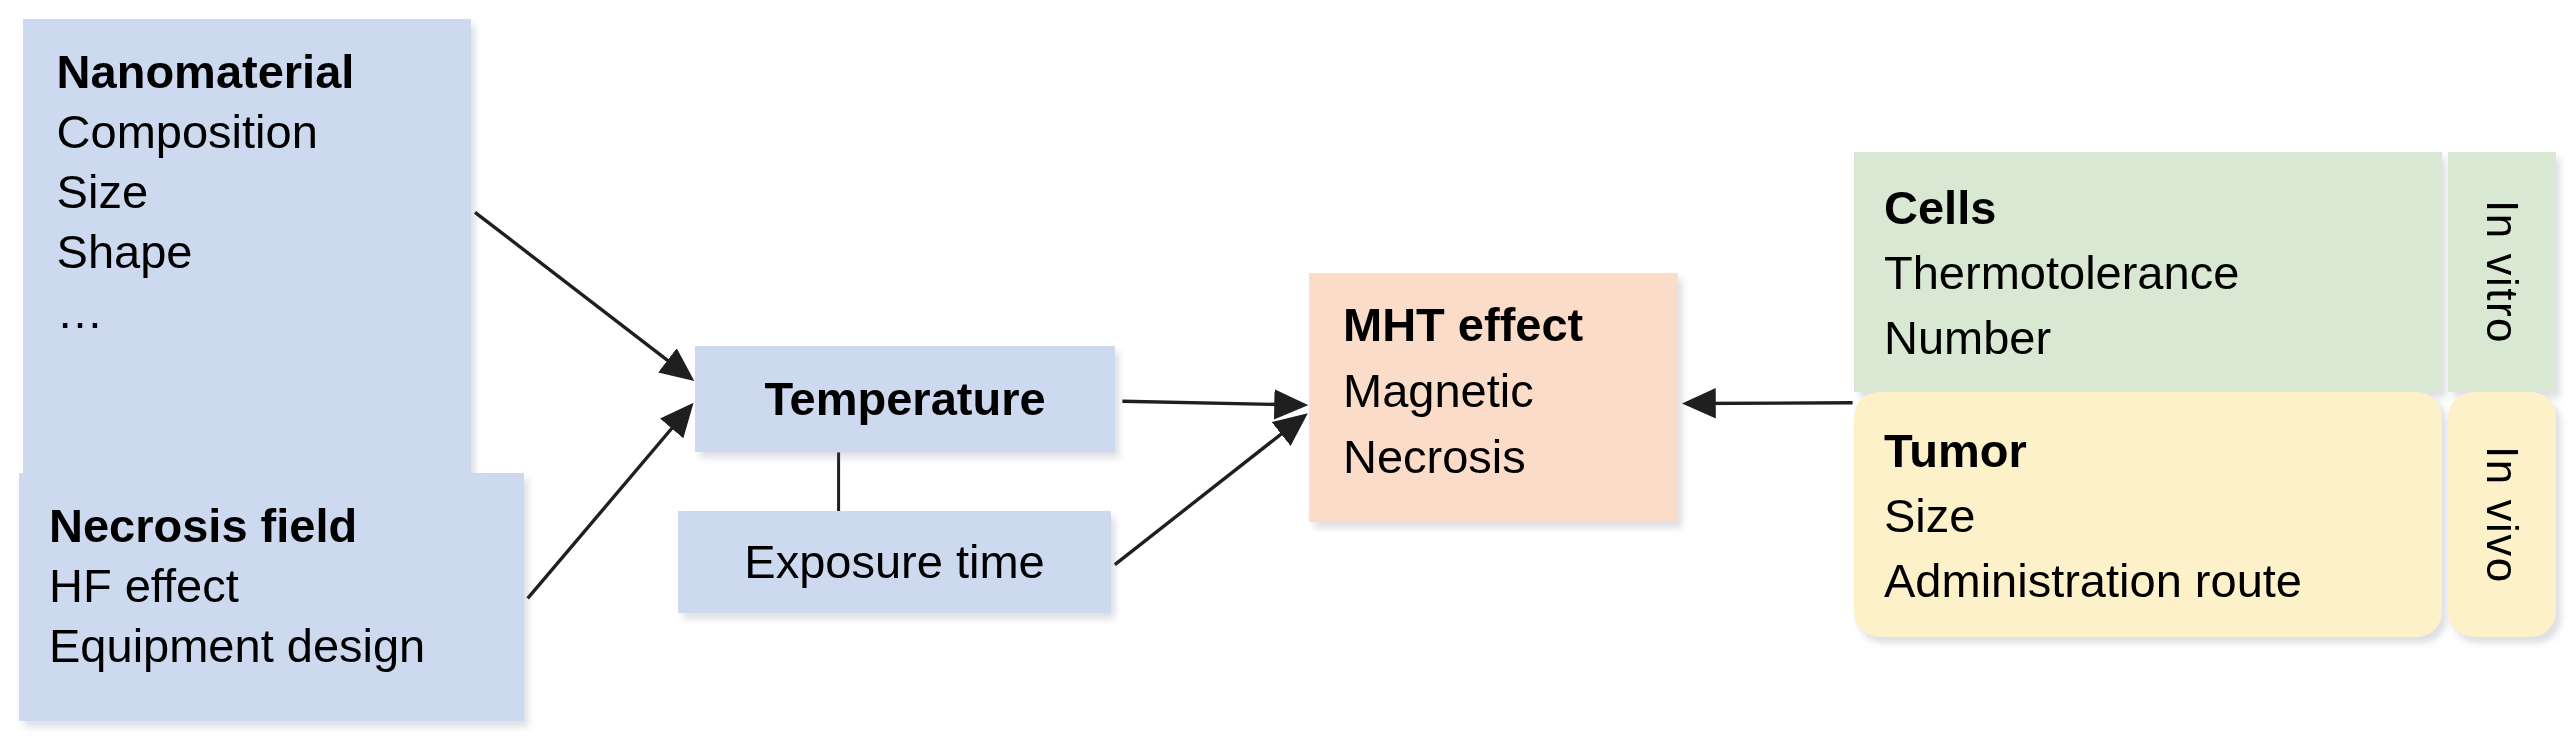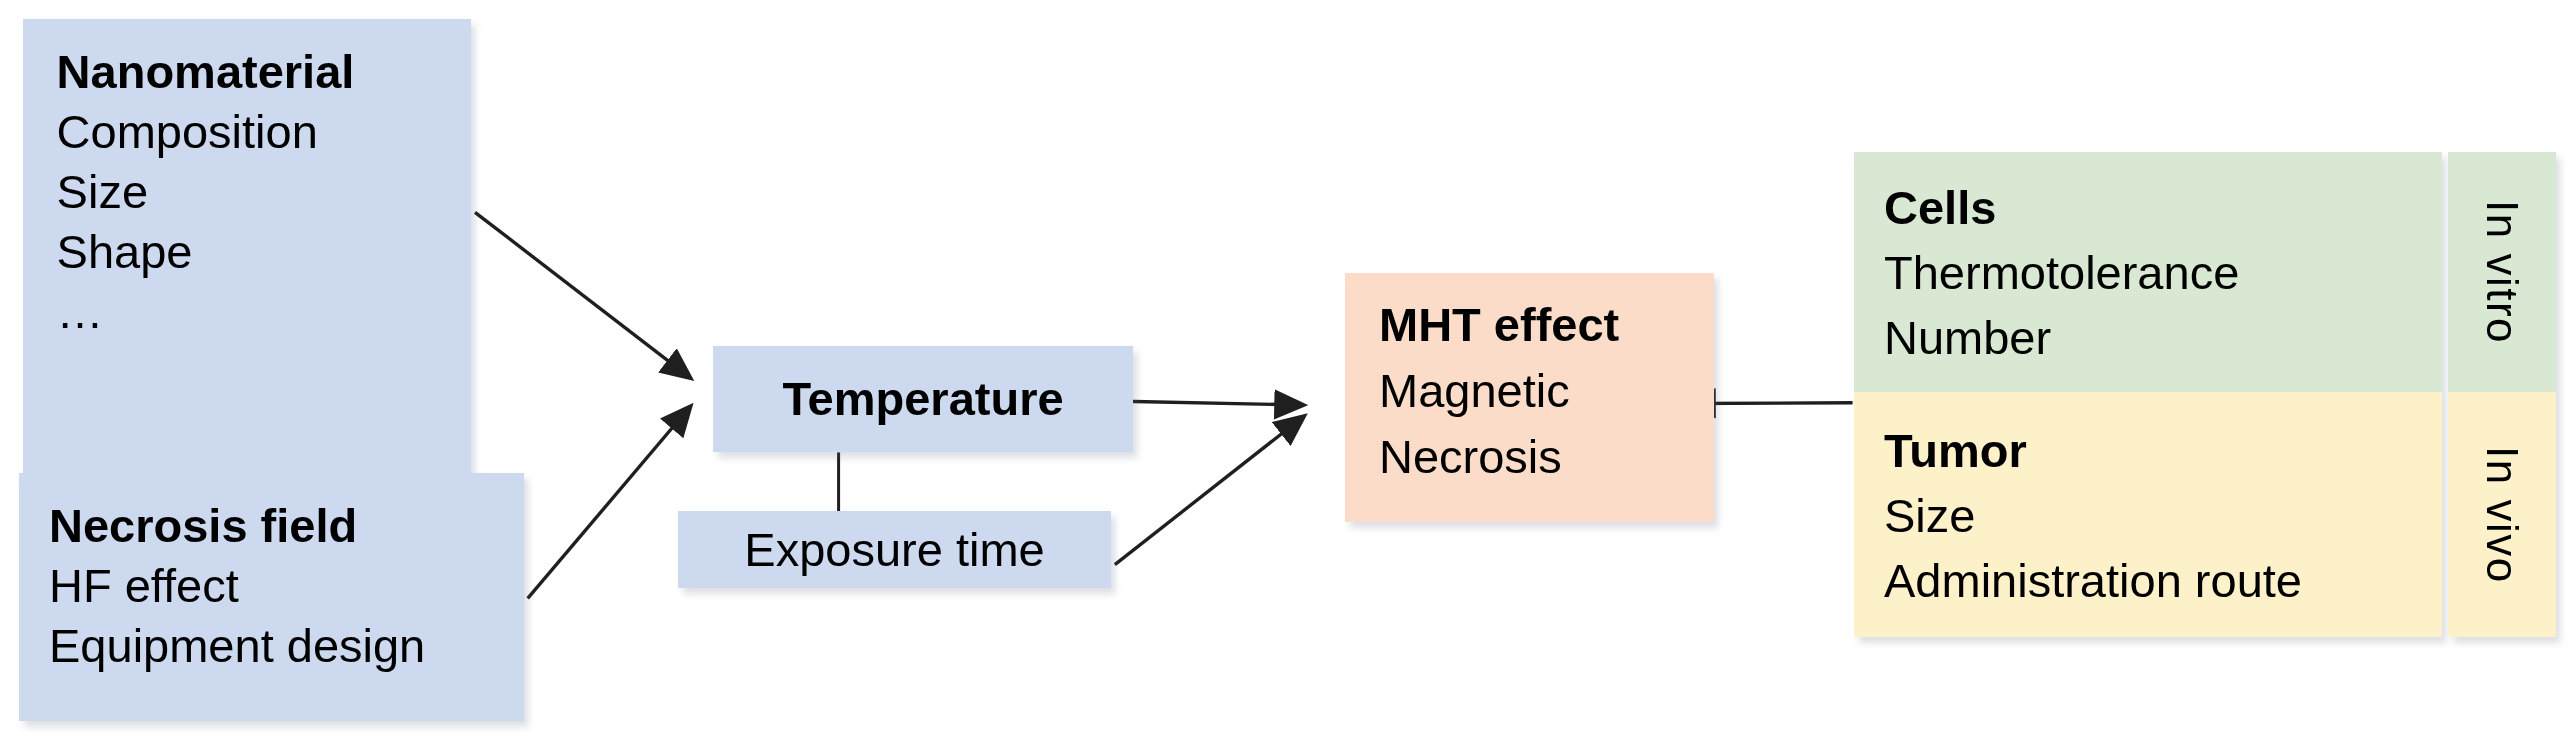--- a/index.html
+++ b/index.html
@@ -17,33 +17,33 @@
     background: var(--background, #ffffff);
   }
   .box {
     position: absolute;
     box-sizing: border-box;
     font-size: 47px;
     line-height: 60px;
     box-shadow: 4.5px 6px 6.8px rgba(100, 110, 130, 0.22);
   }
   .blue   { background: var(--box-blue,   #ccd9ee); }
-  .peach  { background: var(--box-peach,  #fbdcc8); margin-left: 36px; }
+  .peach  { background: var(--box-peach,  #fbdcc8); }
   .green  { background: var(--box-green,  #d8e8d2); }
-  .yellow { background: var(--box-yellow, #fcf1c9); }
+  .yellow { background: var(--box-yellow, #fcf1c9); border-radius: 25px; }
   .bold { font-weight: 700; }
 
   .nano-box      { left: 22.6px;   top: 19px;  width: 448px; height: 486px; padding: 22.6px 11.3px 0 34px; }
   .magnetic-box  { left: 19px;   top: 473px; width: 505px; height: 248px; padding: 22.6px 11.3px 0 30px; }
   .temperature-box {
     left: 695px; top: 346px; width: 420px; height: 106px;
-    display: flex; align-items: center; justify-content: center; margin-left: 18px;
+    display: flex; align-items: center; justify-content: center;
   }
   .exposure-box {
-    left: 678px; top: 511px; width: 433px; height: 77px;
+    left: 678px; top: 511px; width: 433px; height: 102px;
     display: flex; align-items: center; justify-content: center;
   }
   .mht-box   { left: 1309px; top: 273px; width: 369px; height: 249px; padding: 19px 11.3px 0 34px; line-height: 66px; }
   .cells-box { left: 1854px; top: 152px; width: 588px; height: 240px; padding: 22.6px 11.3px 0 30px; line-height: 65px; }
   .tumor-box { left: 1854px; top: 392px; width: 588px; height: 245px; padding: 26px 11.3px 0 30px; line-height: 65px; }
 
   .vstrip {
     position: absolute;
     left: 2448px;
     width: 108px;

